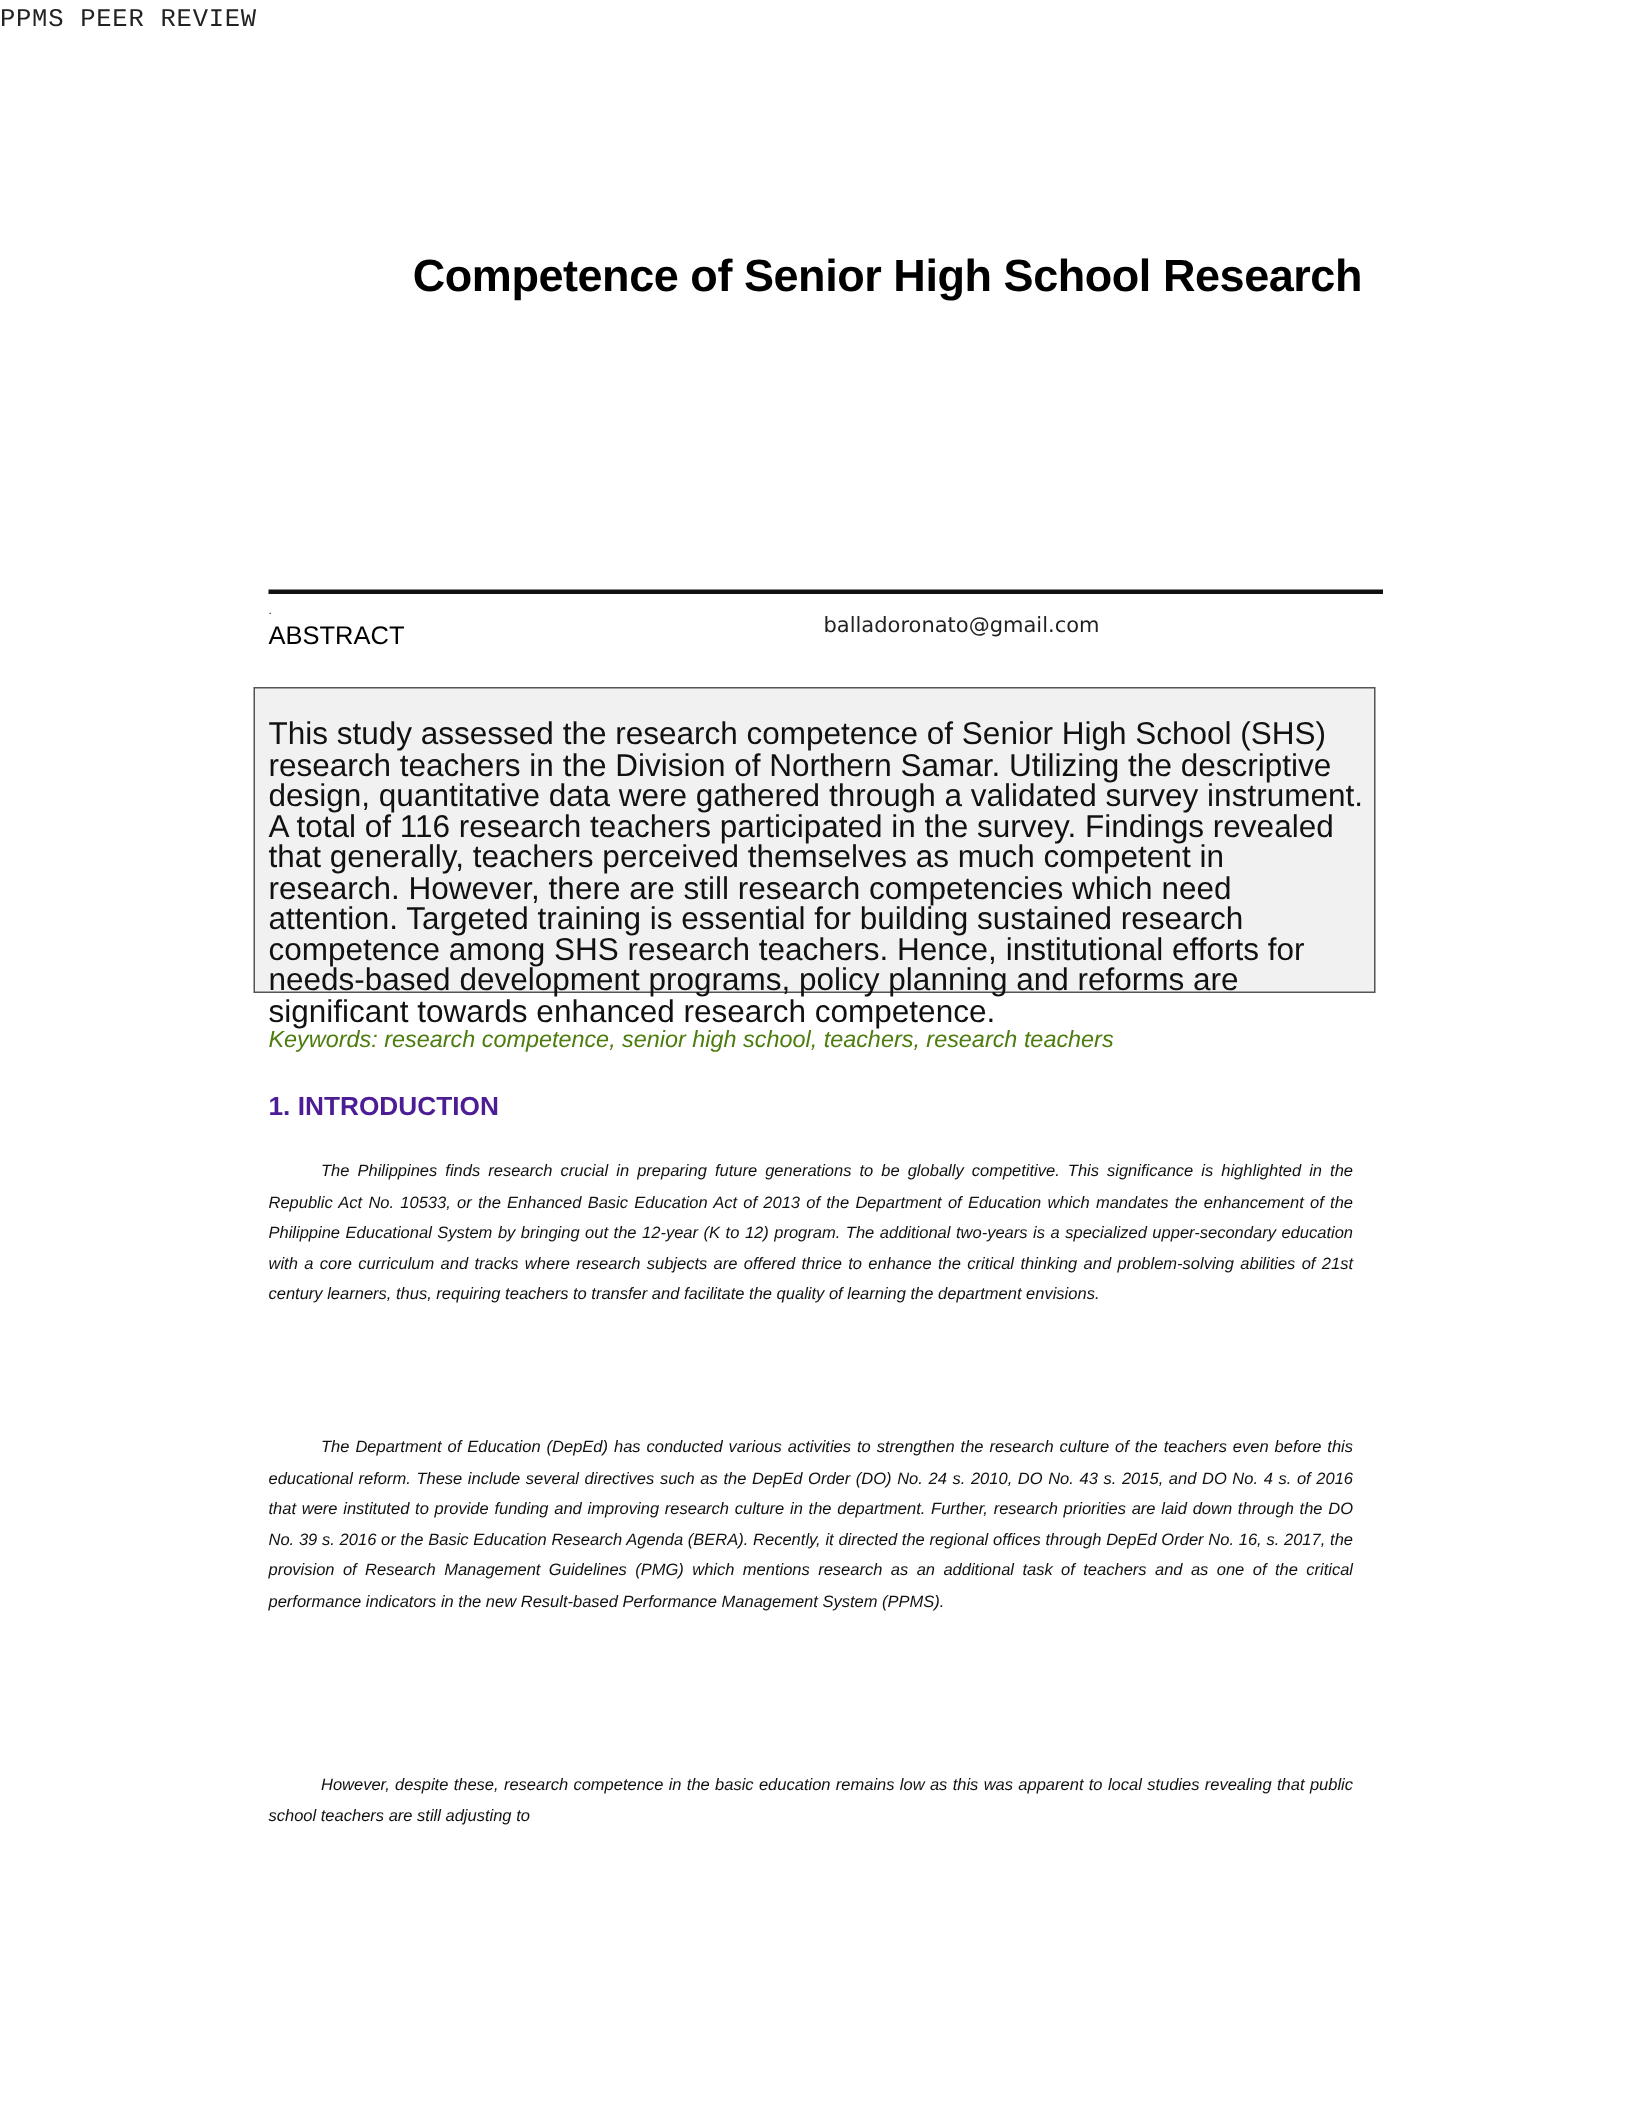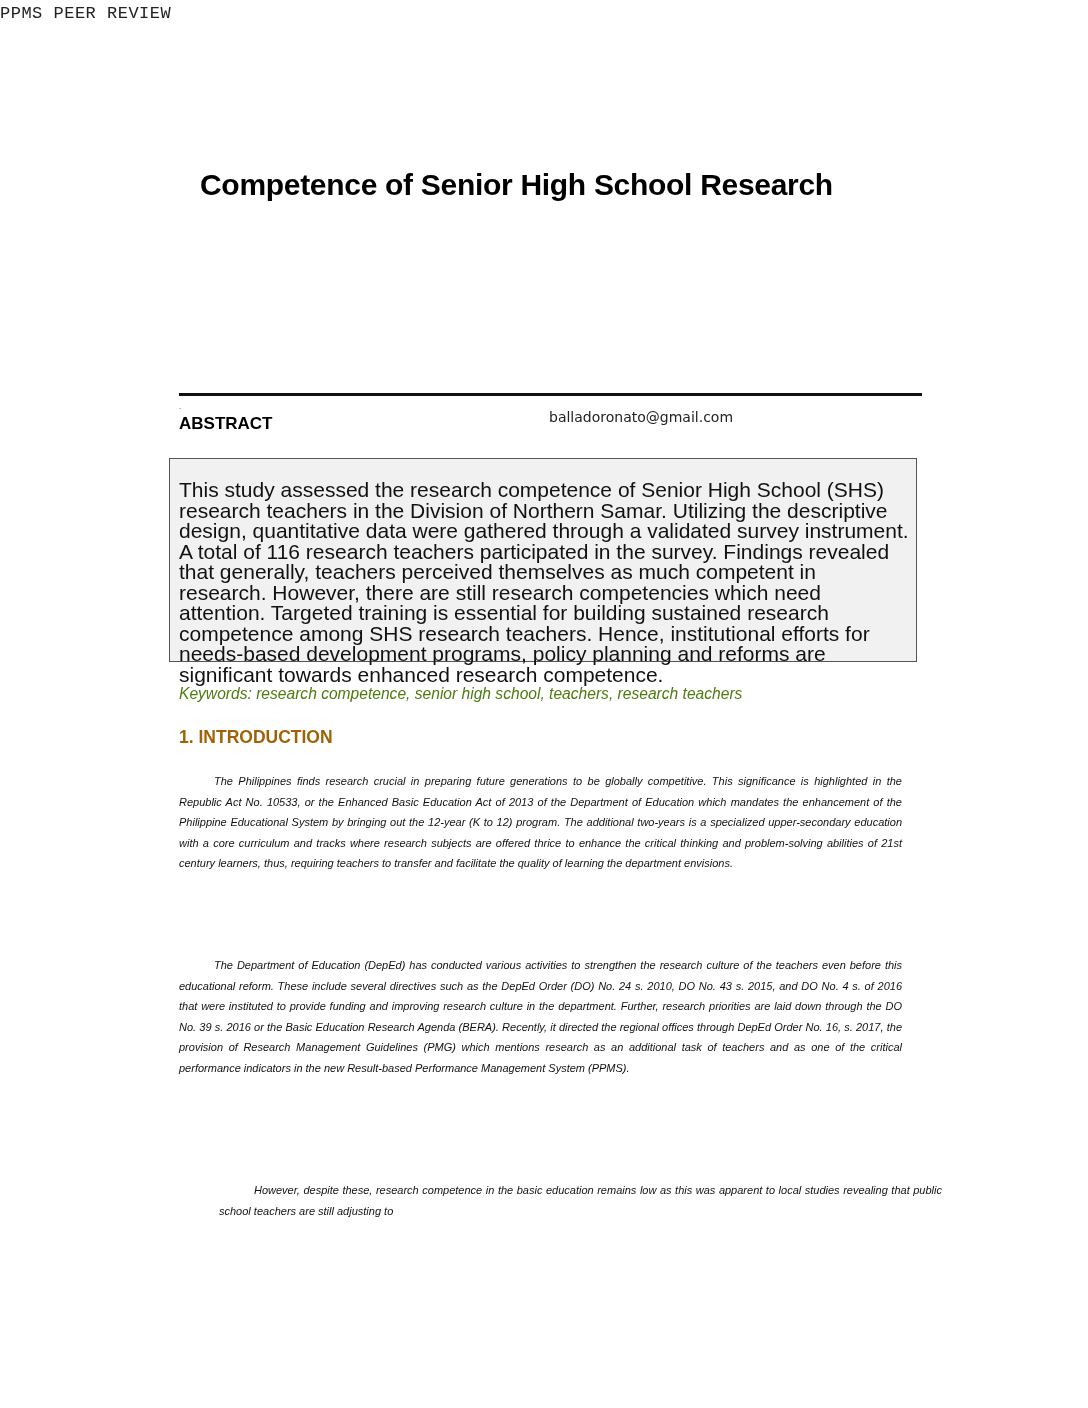--- a/index.html
+++ b/index.html
@@ -8,55 +8,55 @@
       font-family: "Liberation Sans", sans-serif; color: #111;
       overflow: hidden;
     }
     .watermark {
       position: absolute; left: 0; top: 4px;
       font-family: "Liberation Mono", monospace; font-size: 17px; color: #222;
       letter-spacing: 0.5px;
     }
     .title {
       position: absolute; left: 200px; top: 166px; width: 708px;
-      text-align: left; font-weight: bold; font-size: 30px; line-height: 37px;
+      text-align: right; font-weight: bold; font-size: 30px; line-height: 37px;
       letter-spacing: -0.3px; color: #000;
     }
     .rule {
       position: absolute; left: 179px; top: 393px; width: 743px; height: 3px; background: #111;
     }
     .dot { position: absolute; left: 179px; top: 402px; font-size: 8px; }
     .abstract-label {
-      position: absolute; left: 179px; top: 414px; font-weight: bold; font-size: 17px; color: #000;
+      position: absolute; left: 179px; top: 414px; font-weight: normal; font-size: 17px; color: #000;
     }
     .email {
       position: absolute; left: 549px; top: 409px; font-family: "DejaVu Sans", sans-serif;
       font-size: 14px; color: #222;
     }
     .abstract-box {
       position: absolute; left: 169px; top: 458px; width: 748px; height: 204px;
       border: 1.5px solid #555; background: #f1f1f1; box-sizing: border-box;
     }
     .abstract-text {
       position: absolute; left: 179px; top: 480px; width: 730px;
       font-size: 21px; line-height: 20.5px; color: #111;
     }
     .keywords {
       position: absolute; left: 179px; top: 685px; font-style: italic; font-size: 15.6px; color: #4d7c0f;
     }
     .section-heading {
-      position: absolute; left: 179px; top: 727px; font-weight: bold; font-size: 17.5px; color: #a16207;
+      position: absolute; left: 179px; top: 727px; font-weight: bold; font-size: 17.5px; color: #4c1d95;
     }
     .para {
       position: absolute; left: 179px; width: 723px; font-size: 11px; line-height: 20.5px;
       text-align: justify; text-indent: 35px; color: #111; font-style: italic;
     }
     .p1 { top: 771px; }
     .p2 { top: 955px; }
-    .p3 { top: 1180px; margin-left: 40px; }
+    .p3 { top: 1180px; }
   </style>
 </head>
 <body>
 
 <div class="watermark">PPMS PEER REVIEW</div>
 
 <div class="title">
   <div>Competence of Senior High School Research</div>
 </div>
 

